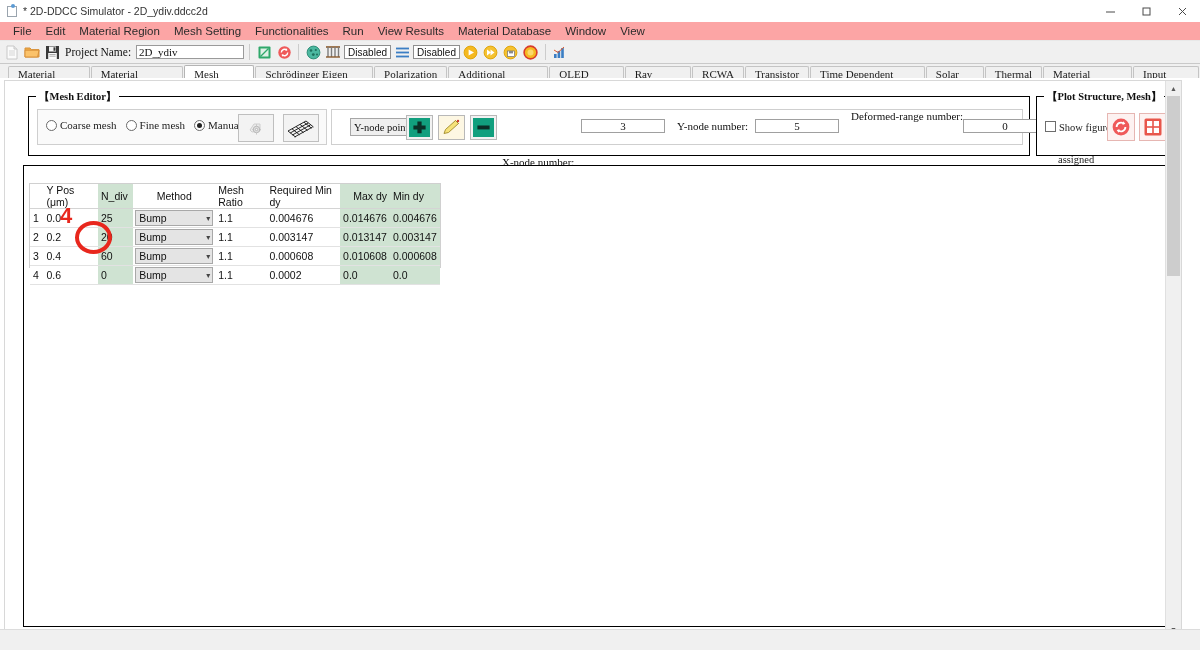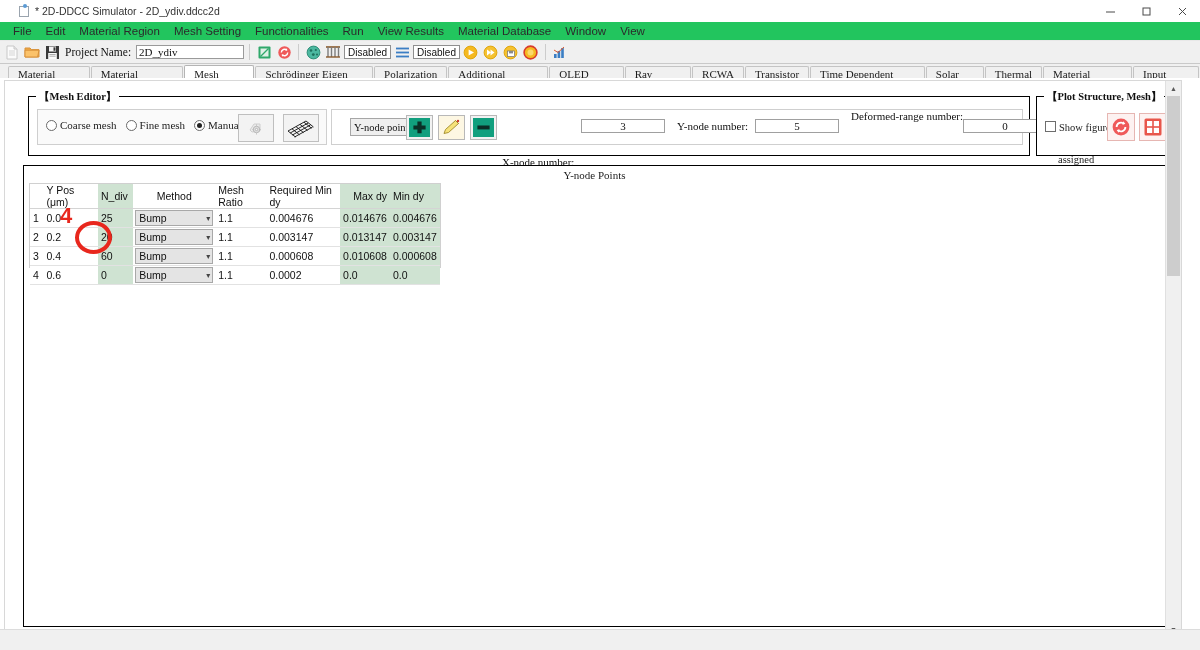--- a/index.html
+++ b/index.html
@@ -7,32 +7,32 @@
     width:1200px;height:650px;overflow:hidden;
     background:#ffffff;
     font-family:"Liberation Serif", serif;
     font-size:11px;color:#1c1c1c;
     -webkit-font-smoothing:antialiased;
   }
   .app{position:relative;width:1200px;height:650px;background:#f0f0f0;}
 
   
   .titlebar{height:22px;background:#ffffff;display:flex;align-items:center;
-            border-bottom:0px solid #e5e5e5;position:relative;padding-left:12px;}
+            border-bottom:0px solid #e5e5e5;position:relative;}
   .tb-ico{width:14px;height:14px;margin-left:5px;margin-right:4px;position:relative;}
   .tb-ico .sq{position:absolute;left:2px;top:2px;width:8px;height:9px;background:#ffffff;border:1px solid #9aa4ae;}
   .tb-ico .dot{position:absolute;left:6px;top:0px;width:4px;height:4px;background:#5b9bd5;border-radius:50%;}
   .tb-title{font-family:"Liberation Sans",sans-serif;font-size:10.5px;color:#333;}
   .winbtns{position:absolute;right:0;top:0;height:22px;display:flex;}
   .winbtn{width:36px;height:22px;display:flex;align-items:center;justify-content:center;
           color:#4a4a4a;font-size:11px;font-family:"Liberation Sans",sans-serif;}
   .winbtn svg{display:block;}
 
   
-  .menubar{height:18px;background:#22c55e;display:flex;align-items:center;padding-left:6px;}
+  .menubar{height:18px;background:#fca5a5;display:flex;align-items:center;padding-left:6px;}
   .menuitem{padding:1px 7px;font-family:"Liberation Sans",sans-serif;font-size:11.5px;color:#2b2b2b;
             line-height:16px;border-radius:2px;}
 
   
   .toolbar{height:20px;background:#f0f0f0;display:flex;align-items:center;padding:1px 3px;
            border-top:1px solid #e8e8e8;border-bottom:1px solid #c9c9c9;gap:2px;}
   .tbtn{width:18px;height:18px;display:flex;align-items:center;justify-content:center;position:relative;}
   .tsep{width:1px;height:16px;background:#cccccc;margin:0 3px;}
   .projlabel{font-family:"Liberation Serif",serif;font-size:11.5px;margin:0 3px 0 2px;color:#101010;}
   .projinput{width:108px;height:14px;border:1px solid #9a9a9a;background:#fff;font-family:"Liberation Serif",serif;
@@ -381,21 +381,20 @@
                 <rect x="1.5" y="1.5" width="17" height="17" rx="1.5" fill="#e8564b"></rect>
                 <rect x="4" y="4" width="5.2" height="5.2" fill="#fff"></rect>
                 <rect x="10.8" y="4" width="5.2" height="5.2" fill="#fff"></rect>
                 <rect x="4" y="10.8" width="5.2" height="5.2" fill="#fff"></rect>
                 <rect x="10.8" y="10.8" width="5.2" height="5.2" fill="#fff"></rect>
               </svg>
           </div>
         </div>
 
         <div class="gbox" style="left:13px;top:80px;width:1141px;height:460px;">
-          <div class="sectionlabel" style="left:0;right:0;top:3px;text-align:center;width:100%;">Y-node Points</div>
 
           <div class="tblwrap" style="left:5px;top:17px;width:410px;height:83px;">
             <table class="grid" style="width:410px;">
               <thead>
                 <tr>
                   <th style="width:8px;"></th>
                   <th style="width:58px;text-align:left;">Y Pos (μm)</th>
                   <th class="greenhdr" style="width:30px;text-align:left;">N_div</th>
                   <th style="width:90px;">Method</th>
                   <th style="width:52px;text-align:left;">Mesh Ratio</th>

